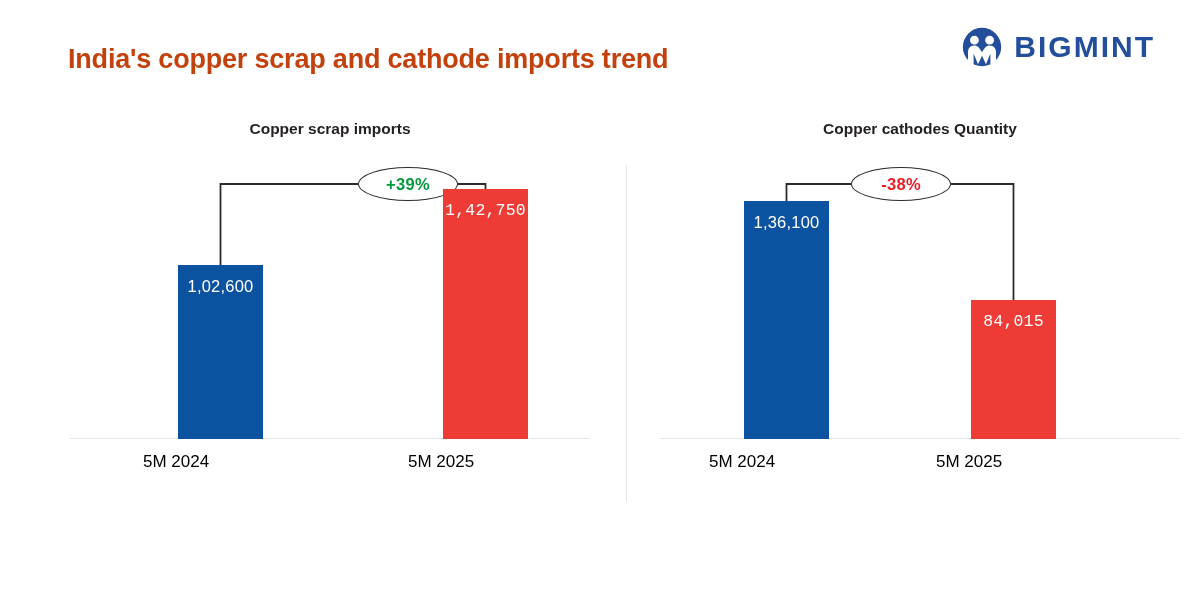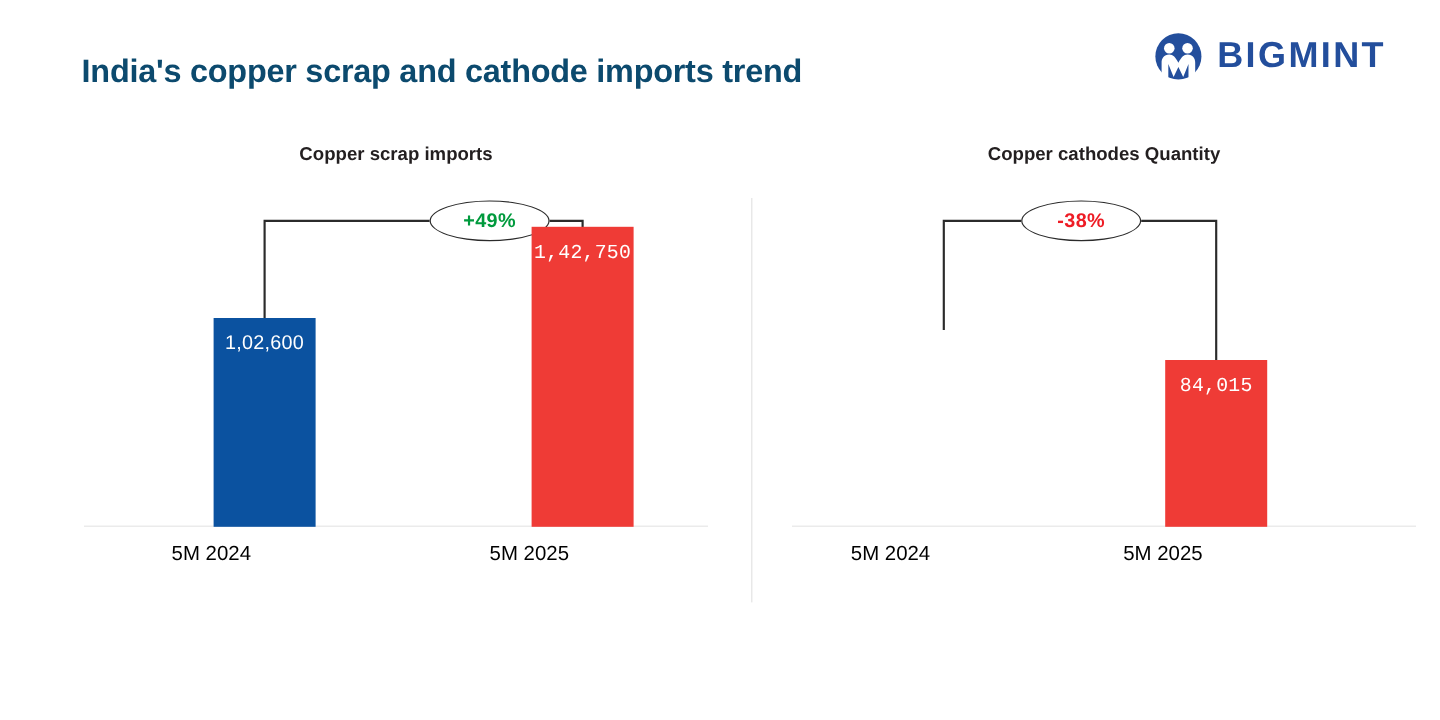--- a/index.html
+++ b/index.html
@@ -22,21 +22,21 @@
   }
 
   
   #page-title {
     position: absolute;
     left: 68px;
     top: 44px;
     font-size: 27px;
     font-weight: bold;
     letter-spacing: -0.2px;
-    color: #0c4a6e;
+    color: #c2410c;
     white-space: nowrap;
   }
   #brand-logo {
     position: absolute;
     right: 45px;
     top: 27px;
     display: flex;
     align-items: center;
     gap: 12px;
   }
@@ -207,21 +207,21 @@
           <marker id="arrowScrap" markerWidth="9" markerHeight="9" refX="4.5" refY="7.5" orient="auto" markerUnits="userSpaceOnUse">
             <path d="M0.5,0.5 L4.5,8 L8.5,0.5 Z" fill="#2b2b2b"></path>
           </marker>
         </defs>
 
         <path d="M160.5,175 L160.5,19 L298,19" fill="none" stroke="#2b2b2b" stroke-width="1.8"></path>
 
         <path d="M398,19 L425.5,19 L425.5,90" fill="none" stroke="#2b2b2b" stroke-width="1.8" marker-end="url(#arrowScrap)"></path>
       </svg>
 
-      <div class="badge up" id="badge-scrap">+49%</div>
+      <div class="badge up" id="badge-scrap">+39%</div>
 
       <div class="axis-line"></div>
 
       <div class="bar blue col-left" style="height:174px;">
         <div class="bar-value">1,02,600</div>
       </div>
       <div class="bar red col-right" style="height:250px;">
         <div class="bar-value">1,42,750</div>
       </div>
 
@@ -242,20 +242,23 @@
           </marker>
         </defs>
         <path d="M136.5,110 L136.5,19 L201,19" fill="none" stroke="#2b2b2b" stroke-width="1.8"></path>
         <path d="M301,19 L363.5,19 L363.5,200" fill="none" stroke="#2b2b2b" stroke-width="1.8" marker-end="url(#arrowCath)"></path>
       </svg>
 
       <div class="badge down" id="badge-cathode">-38%</div>
 
       <div class="axis-line"></div>
 
+      <div class="bar blue col-left-b" style="height:238px;">
+        <div class="bar-value">1,36,100</div>
+      </div>
       <div class="bar red col-right-b" style="height:139px;">
         <div class="bar-value">84,015</div>
       </div>
 
       <div class="x-label lbl-left-b">5M 2024</div>
       <div class="x-label lbl-right-b">5M 2025</div>
     </div>
   </div>
 
 

